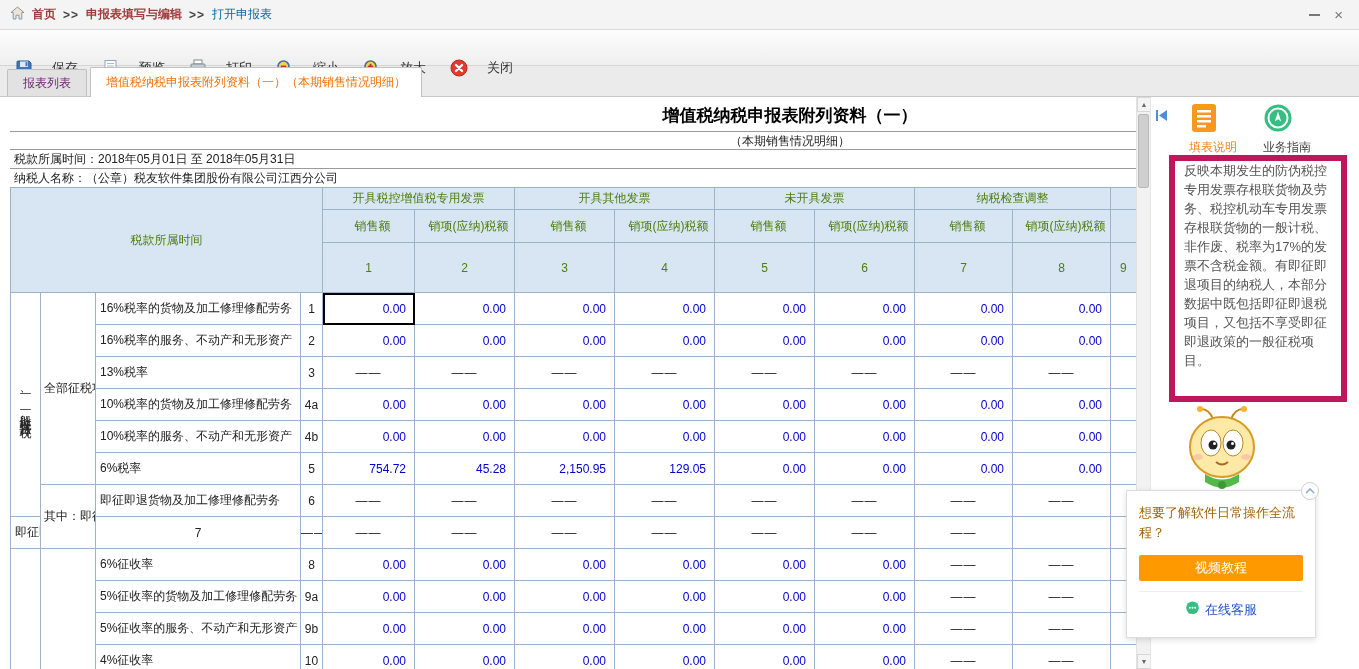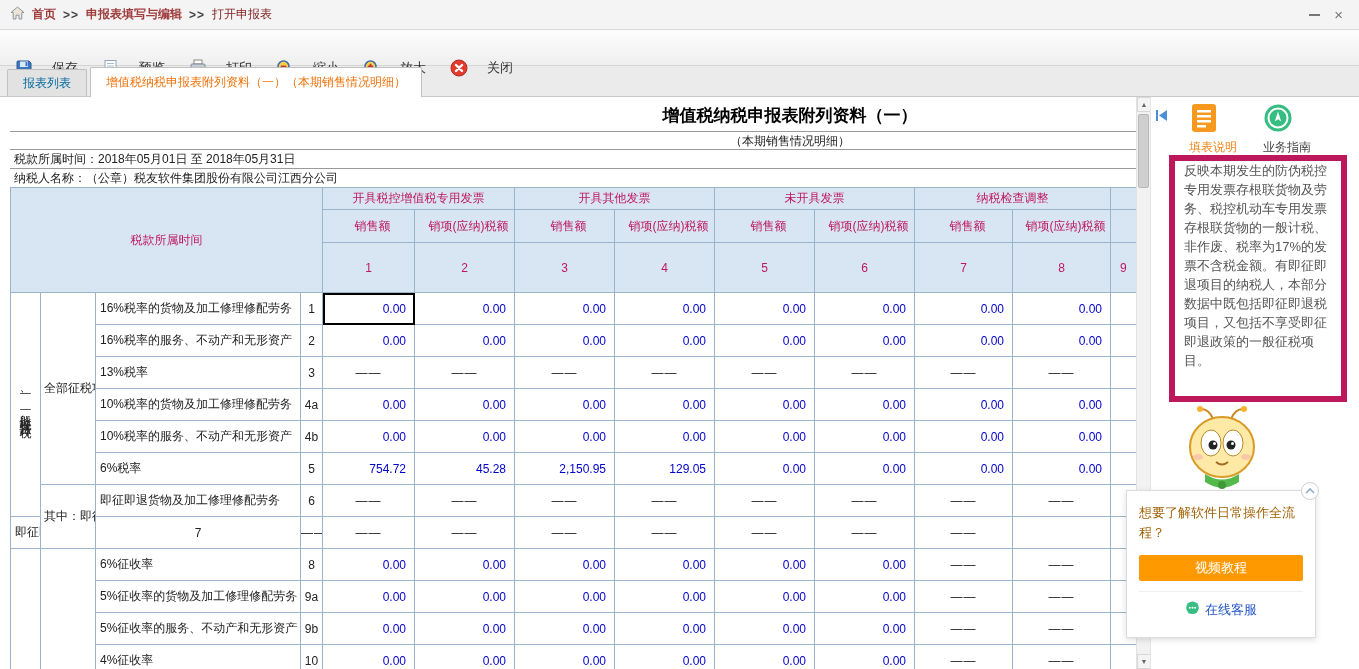--- a/index.html
+++ b/index.html
@@ -6,54 +6,54 @@
   html,body { width:1359px; height:669px; overflow:hidden; }
   body { font-family:"Liberation Sans", sans-serif; font-size:12px; color:#222; background:#fff; }
 
   .screen { position:relative; width:1359px; height:669px; overflow:hidden; background:#fff; }
 
   
   .crumbbar { height:30px; background:#F4F4F4; border-bottom:1px solid #DADADA;
               display:flex; align-items:center; padding:0 10px; gap:7px; }
   .crumb-link { color:#A03C3C; cursor:pointer;font-weight:bold; }
   .crumb-sep  { color:#444; font-weight:bold; letter-spacing:1px; }
-  .crumb-current { color:#7f1d1d; }
+  .crumb-current { color:#0369a1; }
   .win-controls { margin-left:auto; display:flex; align-items:center; gap:14px; padding-right:6px; color:#777; }
   .win-min { width:11px; height:2px; background:#777; cursor:pointer; }
   .win-close { font-size:15px; line-height:15px; cursor:pointer; }
 
   
   .toolbar { height:36px; background:linear-gradient(#FDFDFD,#EFEFEF); border-bottom:1px solid #D5D5D5;
              display:flex; align-items:center; padding:0 6px; gap:6px; }
   .tool-btn { display:flex; align-items:center; gap:19px; padding:4px 9px; font-size:13px; color:#333;
               cursor:pointer; border-radius:3px;margin-top:40px; }
   .tool-btn svg { display:block; }
 
   
   .tabstrip { height:31px; background:#EBEBEB; border-bottom:1px solid #C9C9C9;
               display:flex; align-items:flex-end; padding-left:7px; gap:3px; }
   .tab { height:27px; line-height:26px; padding:0 15px; background:#E2E2E2; border:1px solid #C0C0C0;
-         border-bottom:none; border-radius:2px 2px 0 0; color:#0369a1; cursor:pointer; white-space:nowrap; }
+         border-bottom:none; border-radius:2px 2px 0 0; color:#701a75; cursor:pointer; white-space:nowrap; }
   .tab.active { background:#fff; color:#F0720A; height:30px; line-height:29px; margin-bottom:-1px; }
 
   
   .workspace { position:absolute; top:97px; left:0; width:1359px; height:572px; }
 
   .viewport { position:absolute; left:0; top:0; width:1136px; height:572px; overflow:hidden; background:#fff; }
   .form-inner { position:relative; margin-left:10px; width:1560px; padding-top:6px; }
   .form-title { height:26px; line-height:26px; text-align:center; font-size:17px; font-weight:bold; color:#000; }
   .meta-block { margin-top:2px; }
   .meta-row { border-top:1px solid #9B9B9B; font-size:12px; padding:0 4px; }
   .meta-center { text-align:center; height:18px; line-height:18px; }
   .meta-left { height:19px; line-height:19px; }
 
   
   table.vat { border-collapse:collapse; table-layout:fixed; width:1560px; }
   table.vat th, table.vat td { border:1px solid #9CB4CB; overflow:hidden; white-space:nowrap; font-weight:normal; }
-  table.vat thead th { background:#D8E6F3; font-size:12px; color:#be185d; text-align:center; }
+  table.vat thead th { background:#D8E6F3; font-size:12px; color:#4d7c0f; text-align:center; }
   tr.h-group th { height:22px; }
   tr.h-sub th   { height:33px;padding-left:8px; }
   tr.h-num th   { height:50px; }
   .th-c9num { text-align:left !important; padding-left:9px; }
   table.vat tbody td { height:32px; font-size:12px; background:#fff; }
   .cell-value { color:#0000CC; text-align:right; padding-right:8px; cursor:text; }
   .cell-dash  { color:#222; text-align:center; letter-spacing:1px; }
   .cell-item  { text-align:left; padding-left:4px; }
   .cell-rownum{ text-align:center; }
   .cell-group { text-align:center; white-space:normal; line-height:15px; padding:2px 3px; }

